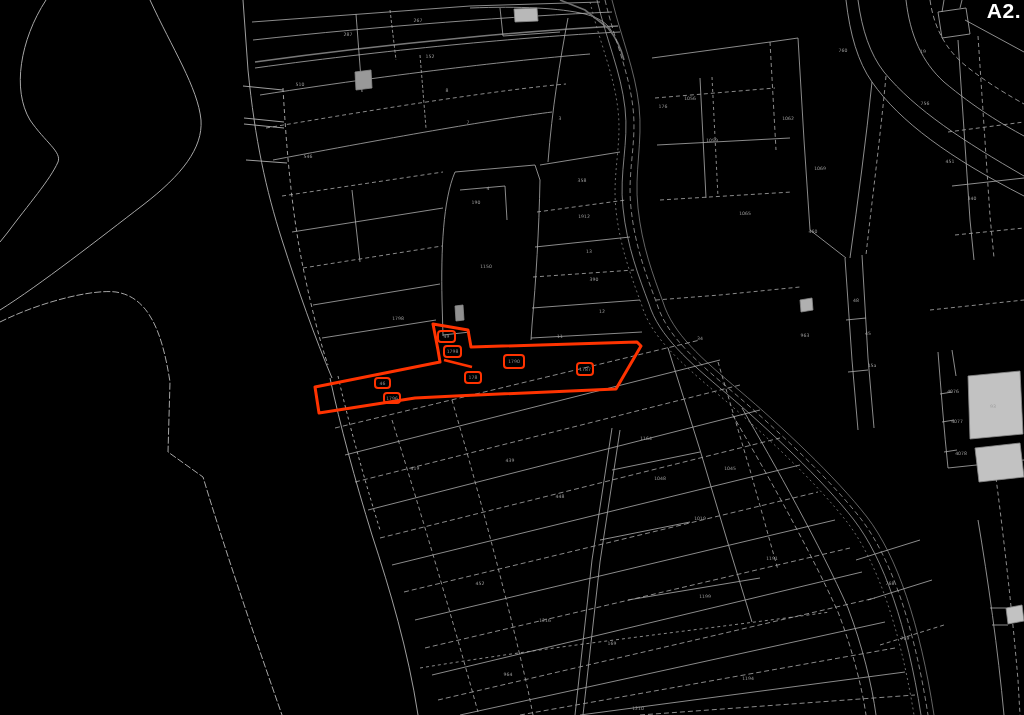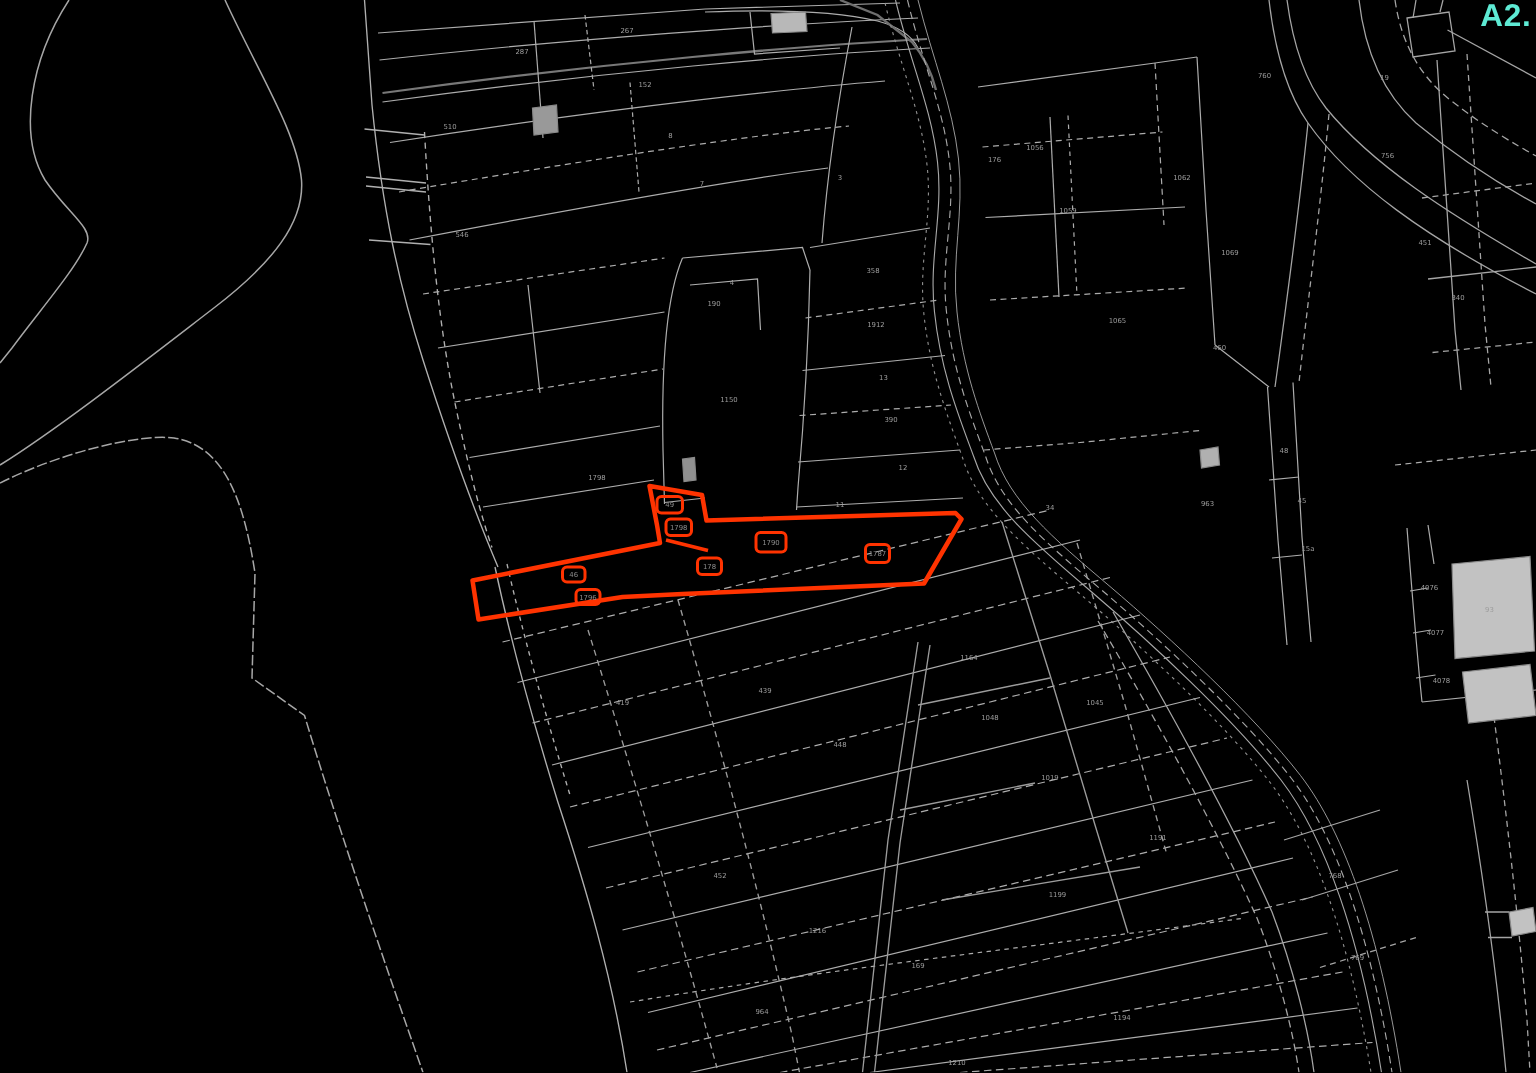--- a/index.html
+++ b/index.html
@@ -1,20 +1,20 @@
 <!DOCTYPE html>
 <html><head>
 <meta charset="utf-8">
 <style>
   html,body{margin:0;padding:0;background:#000;width:1024px;height:715px;overflow:hidden;}
   #stage{position:relative;width:1024px;height:715px;background:#000;font-family:"Liberation Sans",sans-serif;}
   svg{display:block}
   .lbl{fill:#9d9d9d;font-size:4.6px;font-family:"DejaVu Sans",sans-serif;}
   .boxnum{fill:#8d8d8d;font-size:4.6px;font-family:"DejaVu Sans",sans-serif;}
-  #sheet-label{position:absolute;top:0px;right:3px;font-size:21px;font-weight:bold;color:#5eead4;letter-spacing:.5px;line-height:1;}
+  #sheet-label{position:absolute;top:0px;right:3px;font-size:21px;font-weight:bold;color:#ffffff;letter-spacing:.5px;line-height:1;}
 </style>
 </head>
 <body>
 
 <div id="stage">
   <svg viewBox="0 0 1024 715" width="1024" height="715">
     <rect x="0" y="0" width="1024" height="715" fill="#000"></rect>
 
     <g stroke="#b9b9b9" fill="none" stroke-width="1" opacity="0.9">
       <path d="M 46,0 C 20,40 12,90 30,120 C 45,142 62,152 58,162 C 50,180 28,205 8,232 L 0,242"></path>

